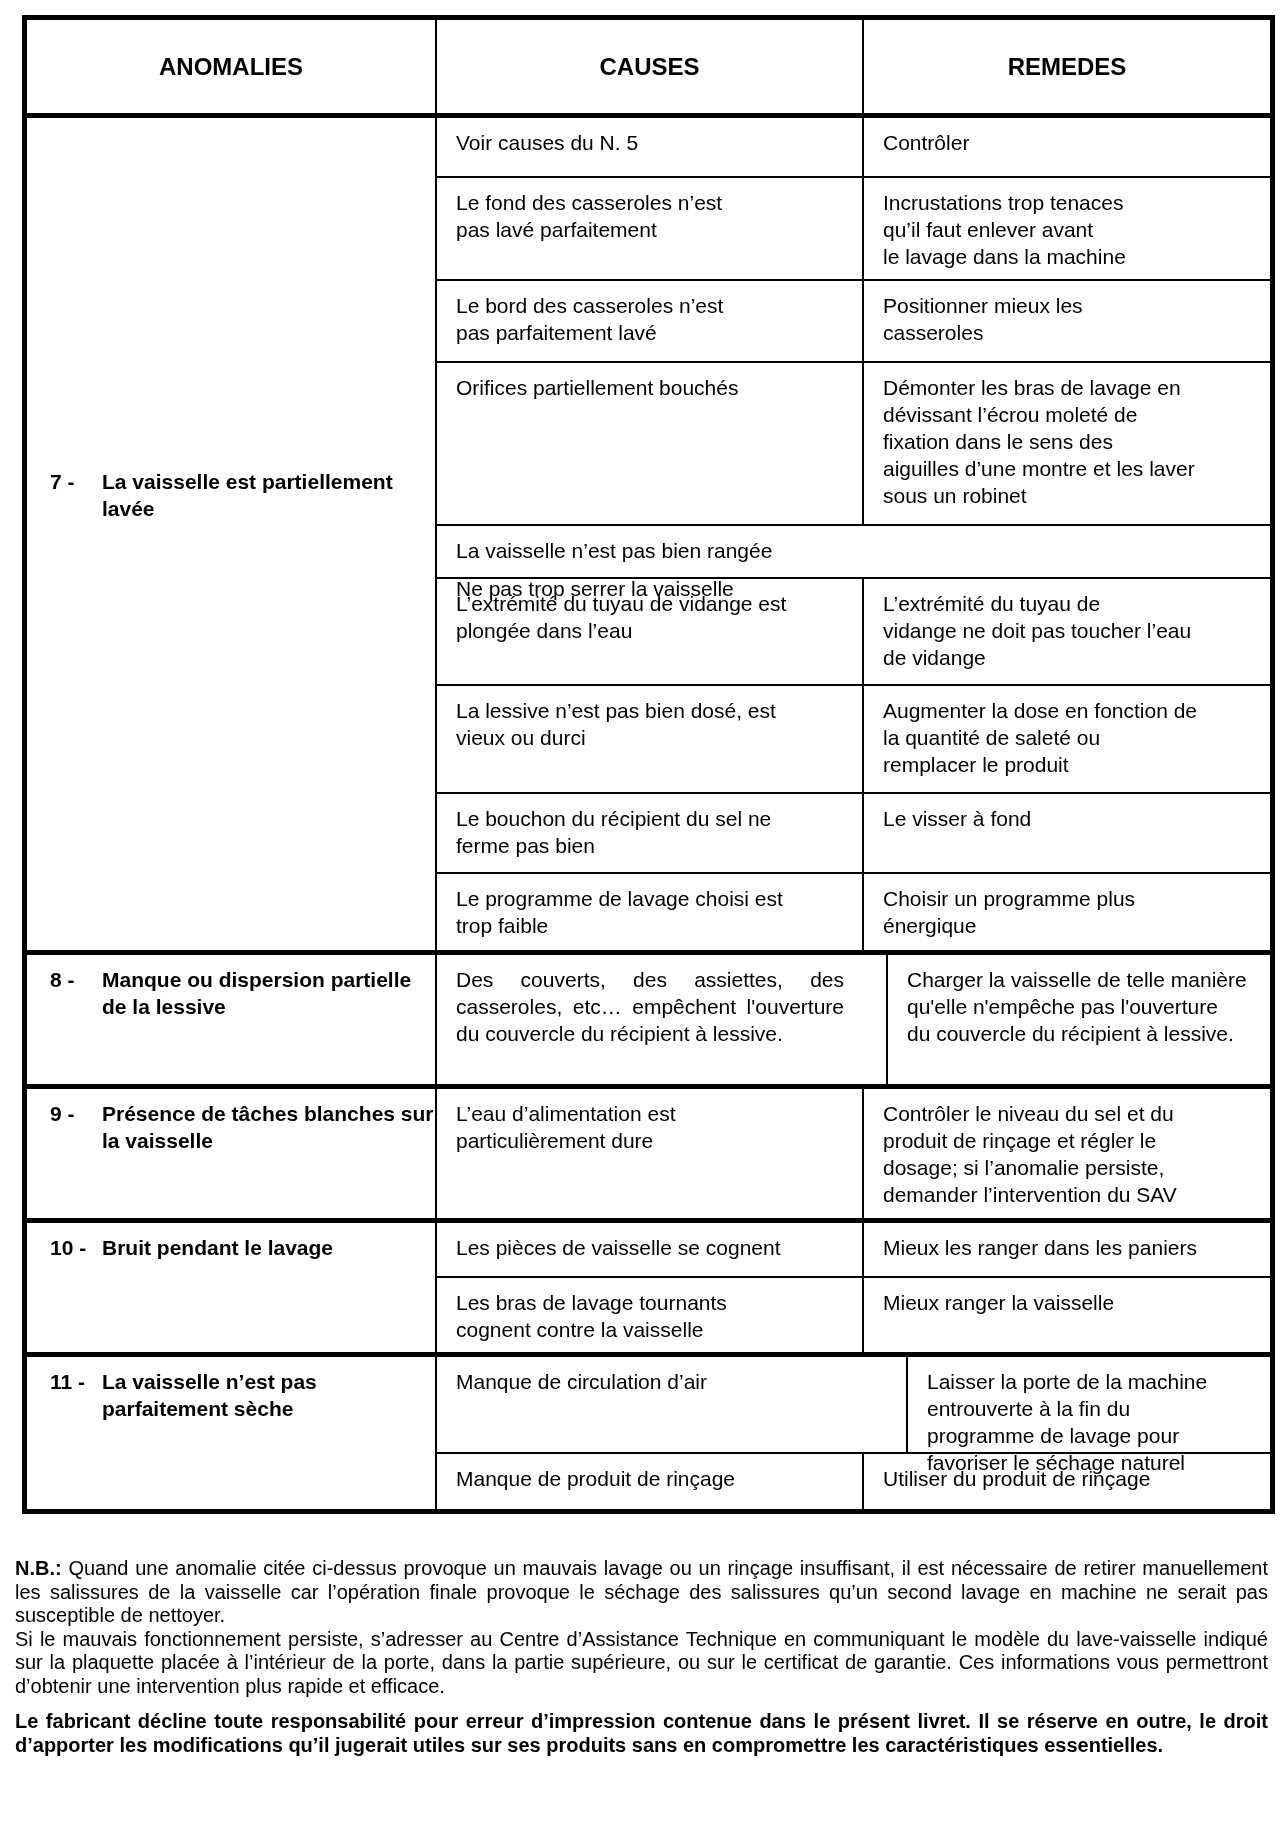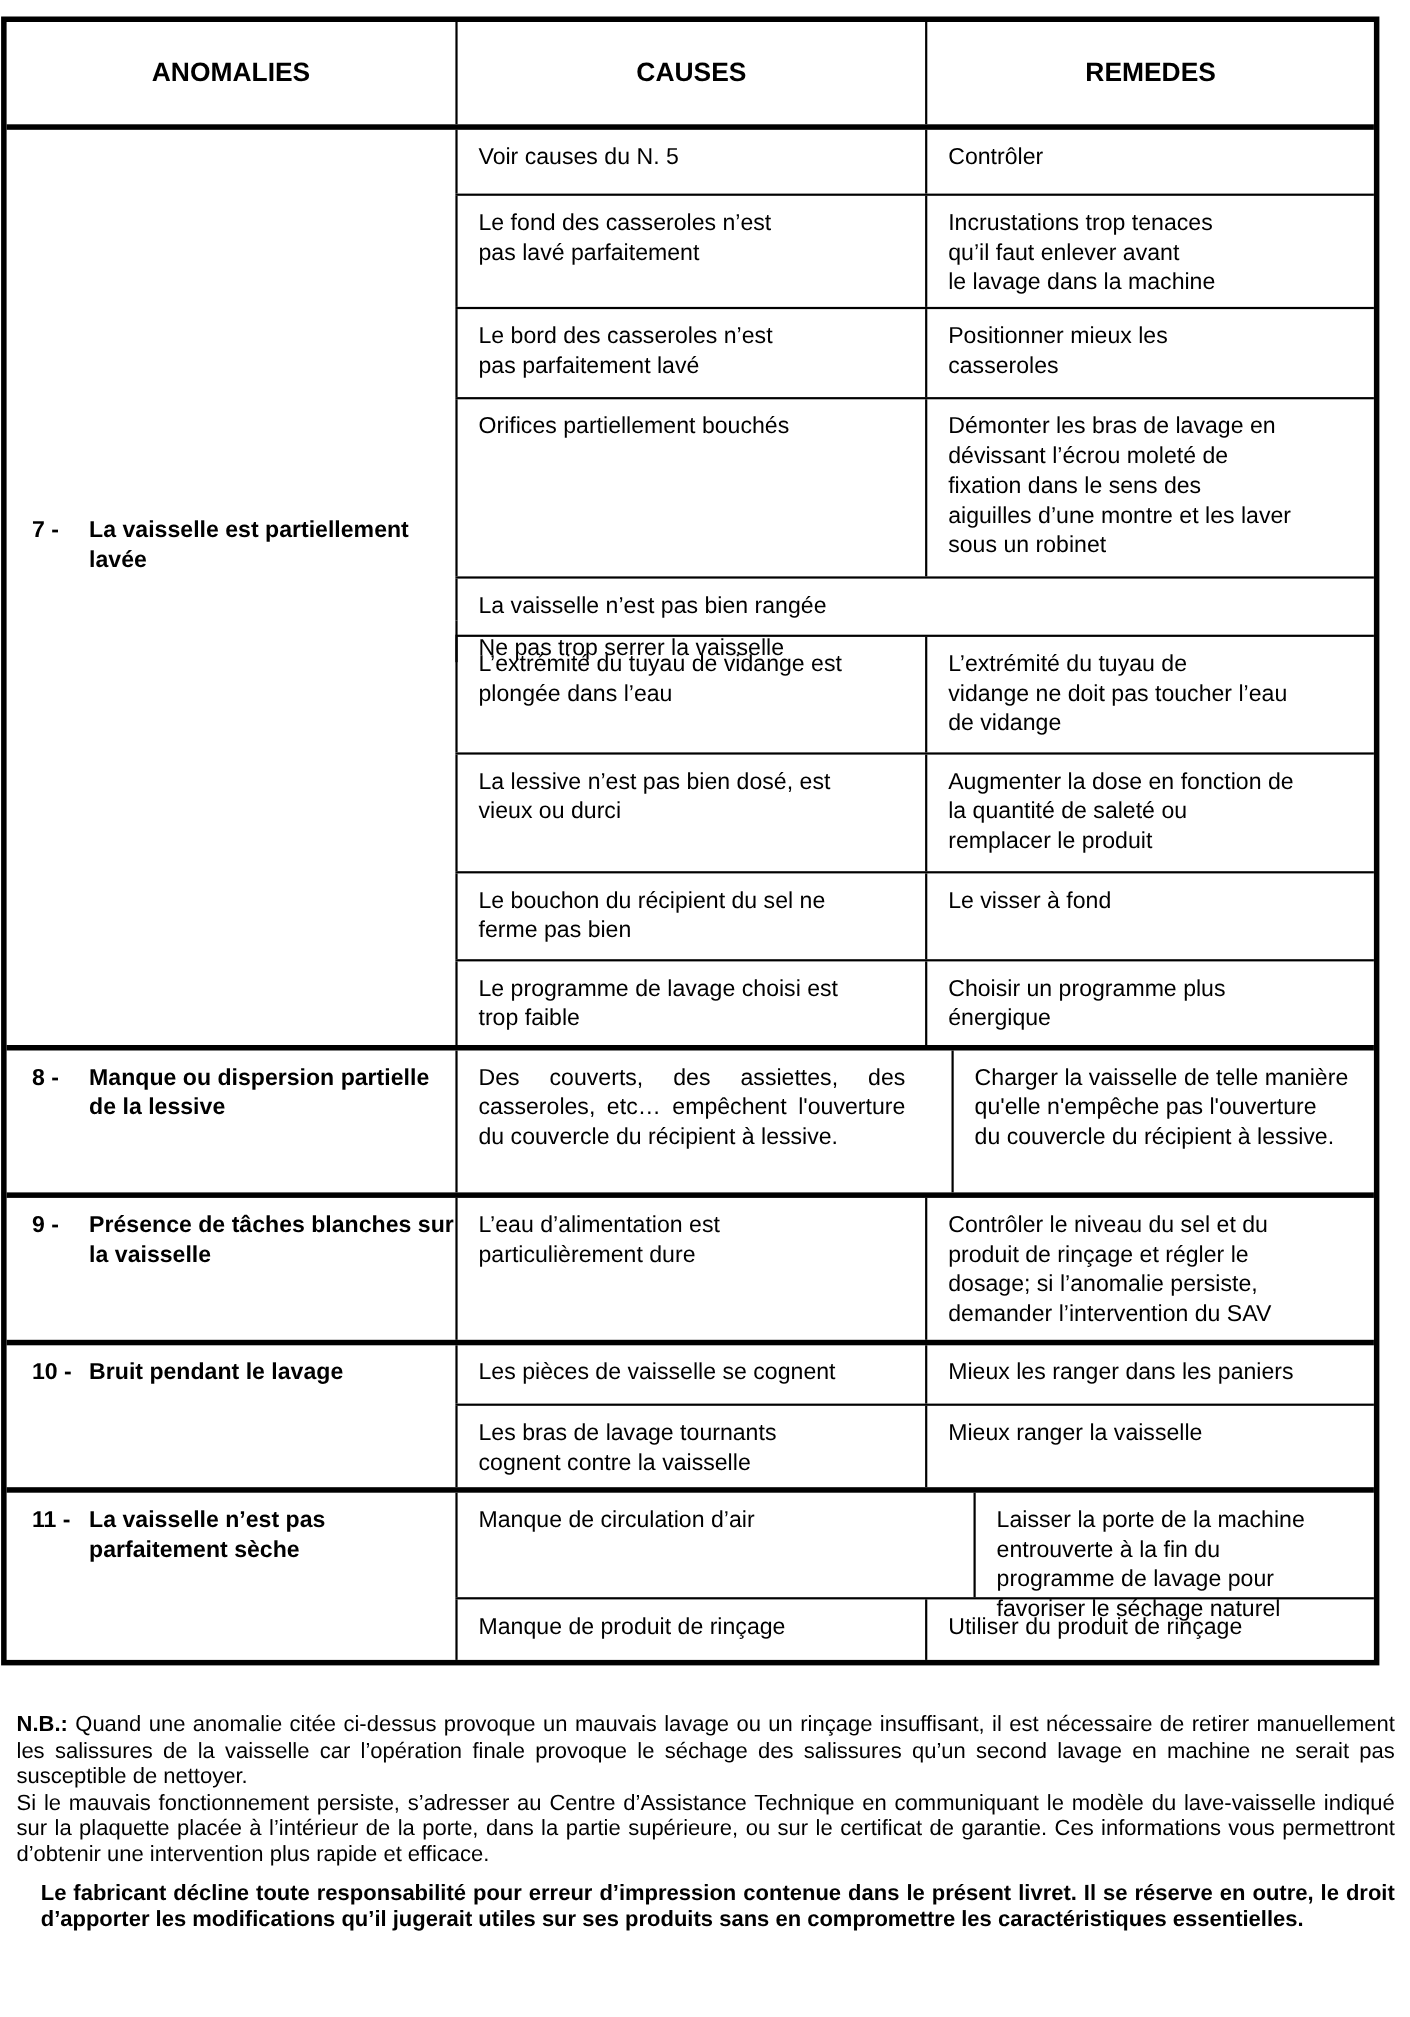--- a/index.html
+++ b/index.html
@@ -1,39 +1,39 @@
 <!DOCTYPE html>
 <html><head>
   <meta charset="utf-8">
   <style>
     html, body { margin: 0; padding: 0; background: #ffffff; }
     body { width: 1282px; height: 1834px; position: relative; overflow: hidden;
       font-family: "Liberation Sans", sans-serif; color: #000; }
-    .tbl { position: absolute; left: 1px; top: 15px; width: 1253px; border: 5px solid #000; box-sizing: border-box; }
+    .tbl { position: absolute; left: 22px; top: 15px; width: 1253px; border: 5px solid #000; box-sizing: border-box; }
     .hdr { display: flex; height: 98px; border-bottom: 5px solid #000; box-sizing: border-box; }
     .hdr > div { display: flex; align-items: center; justify-content: center; font-weight: bold; font-size: 24px; }
     .c1 { width: 408px; box-sizing: border-box; }
     .c2 { width: 427px; box-sizing: border-box; border-left: 2px solid #000; }
     .c3 { flex: 1; box-sizing: border-box; border-left: 2px solid #000; }
     .group { display: flex; box-sizing: border-box; }
     .group + .group { border-top: 5px solid #000; }
     .anom { width: 408px; box-sizing: border-box; padding: 0 0 0 23px; font-weight: bold; font-size: 21px; line-height: 27px; display: flex; }
     .anom .num { width: 52px; flex: none; white-space: pre; }
     .anom .txt { flex: 1; }
     .rows { flex: 1; display: flex; flex-direction: column; }
     .row { display: flex; box-sizing: border-box; }
     .row + .row { border-top: 2px solid #000; }
     .cell { font-size: 21px; line-height: 27px; padding: 11px 18px 0 19px; box-sizing: border-box; white-space: pre-line; }
     .cause { width: 427px; border-left: 2px solid #000; }
     .rem { flex: 1; border-left: 2px solid #000; }
     .justify { text-align: justify; text-align-last: left; white-space: normal; }
     .notes { position: absolute; left: 15px; top: 1557px; width: 1253px; font-size: 20px; line-height: 23.5px; text-align: justify; }
     .notes p { margin: 0; }
     .notes .nb-label { font-weight: bold; }
-    .notes .disclaimer { font-weight: bold; margin-top: 12px; margin-left: 22px; }
+    .notes .disclaimer { font-weight: bold; margin-top: 12px; }
   </style>
 </head>
 <body>
 
 <div class="tbl">
   <div class="hdr">
     <div class="c1">ANOMALIES</div>
     <div class="c2">CAUSES</div>
     <div class="c3">REMEDES</div>
   </div>

